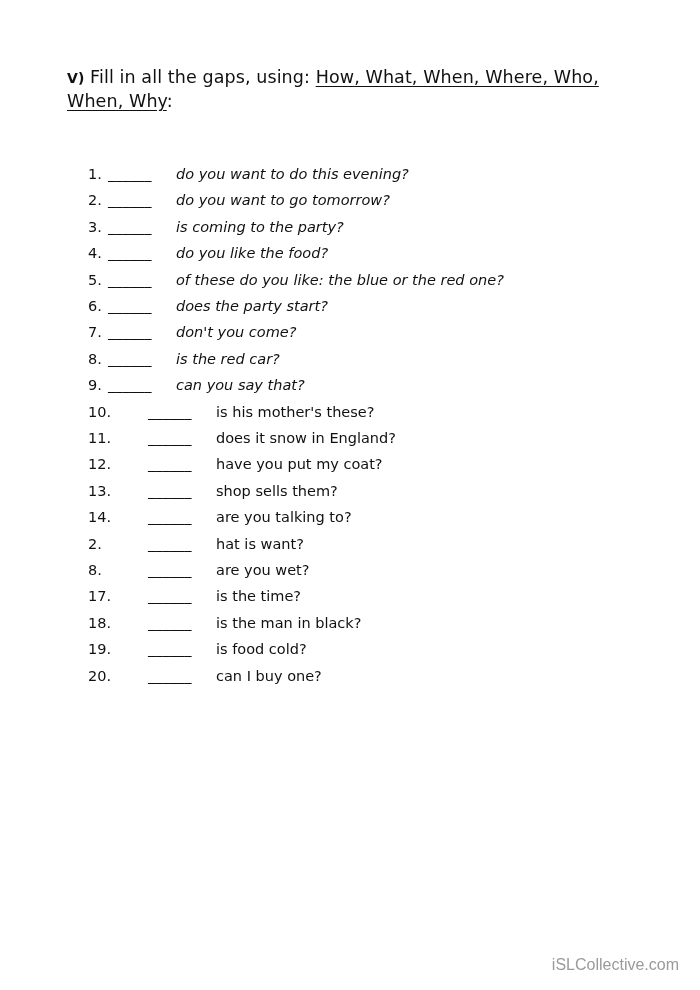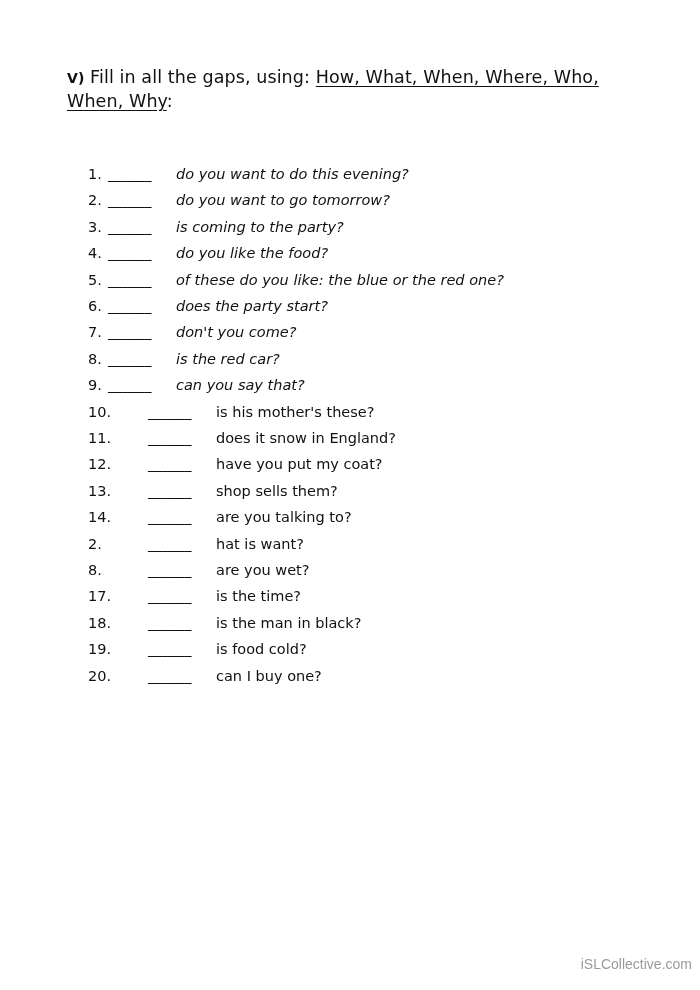--- a/index.html
+++ b/index.html
@@ -11,21 +11,21 @@
   .heading u { text-decoration: underline; text-underline-offset: 3px; }
   .list { position: absolute; left: 0; top: 162px; width: 700px; }
   .row { position: absolute; left: 0; height: 24px; font-size: 14.5px; line-height: 24px; white-space: nowrap; }
   .row .n { position: absolute; left: 88px; }
   .row .blank { position: absolute; font-style: italic; }
   .row .q { position: absolute; }
   .row.short .blank { left: 108px; }
   .row.short .q { left: 176px; font-style: italic; }
   .row.long .blank { left: 148px; }
   .row.long .q { left: 216px; }
-  .footer { position: absolute; right: 8px; top: 956px; font-size: 14px; color: #9a9a9a;
+  .footer { position: absolute; right: 21px; top: 956px; font-size: 16px; color: #9a9a9a;
             font-family: "Liberation Sans", sans-serif; }
 </style>
 </head>
 <body>
 
 <div class="heading">
   <span class="num">V)</span>
   <span>Fill in all the gaps, using:</span>
   <u>How, What, When, Where, Who,</u><br>
   <u>When, Why</u><span>:</span>

